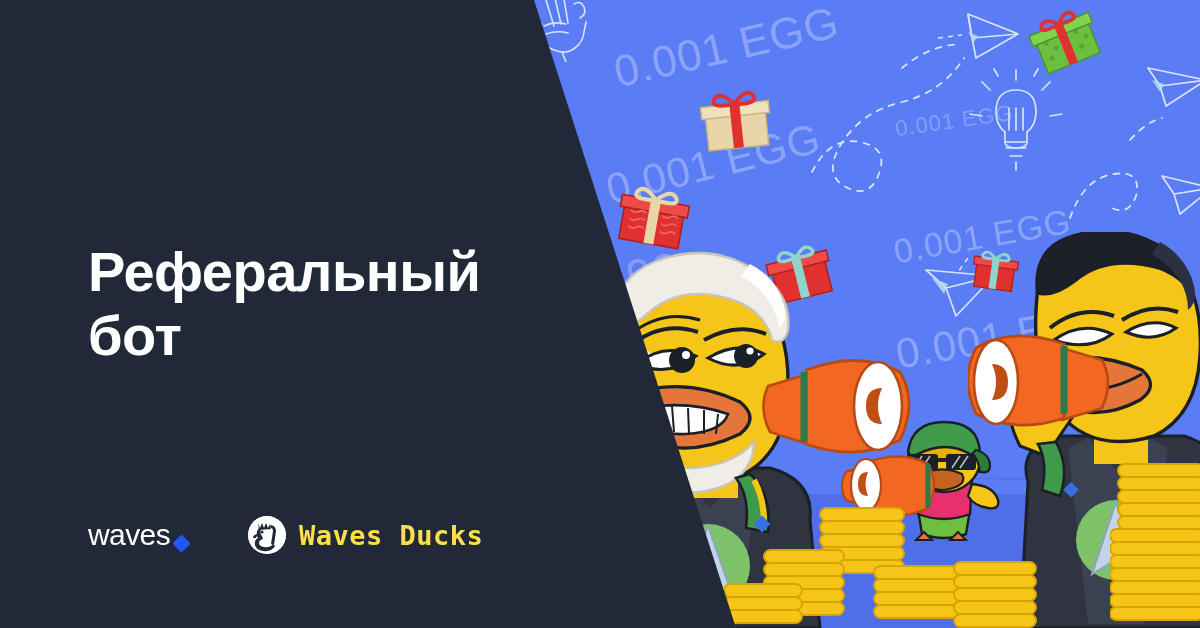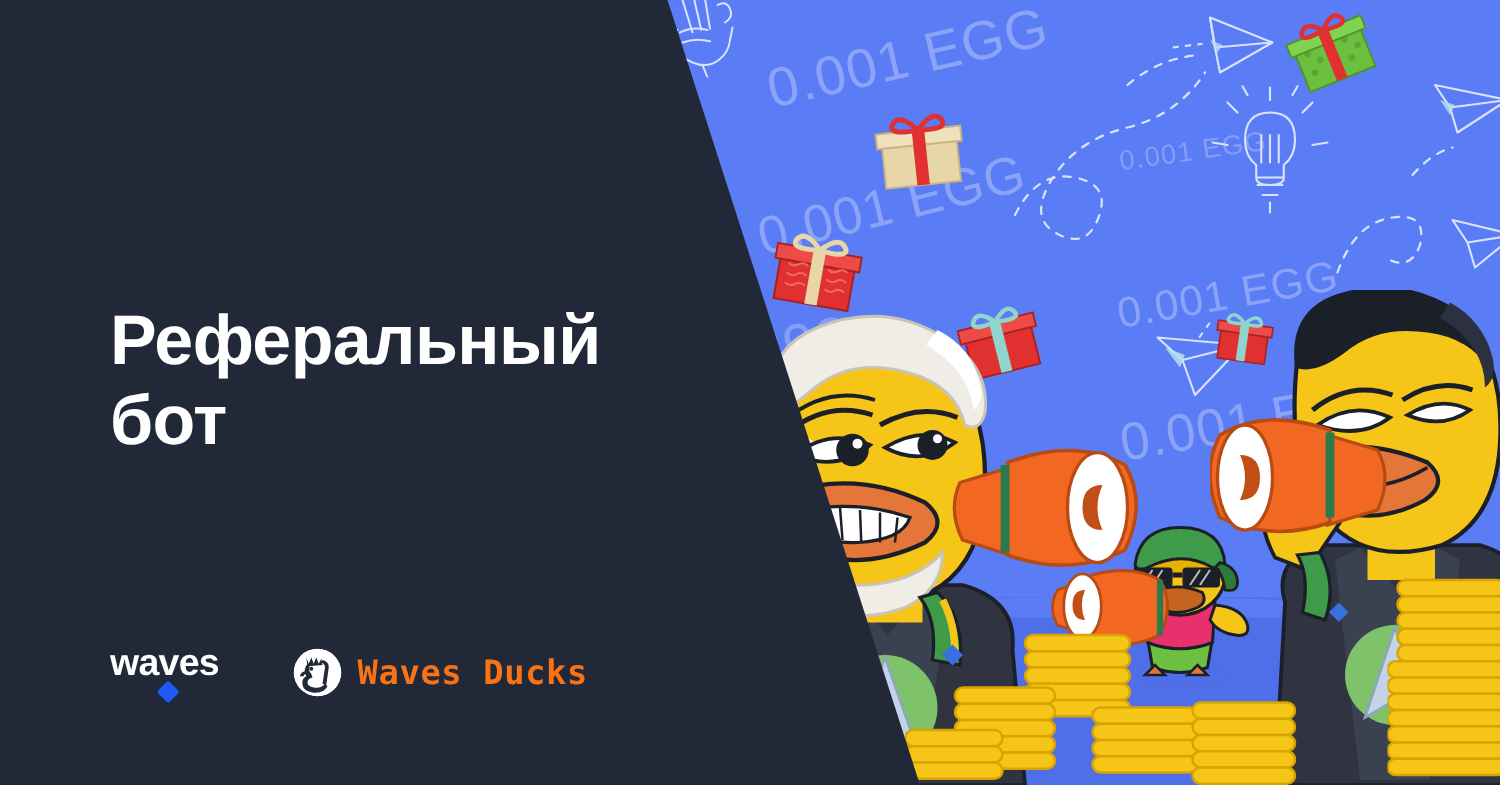--- a/index.html
+++ b/index.html
@@ -41,47 +41,46 @@
     line-height:1.14;
     letter-spacing:-0.5px;
   }
   .logo-row {
     position:absolute;
     left:88px; top:516px;
     z-index:50;
     display:flex; align-items:center;
   }
   .waves-logo {
-    display:flex; align-items:center;
+    display:flex; align-items:flex-end;
     color:#ffffff;
-    font-size:30px; font-weight:700;
+    font-size:30px; font-weight:400;
     letter-spacing:-0.6px;
     line-height:1;
-    flex-direction:column;
   }
   .waves-diamond {
     width:13px; height:13px;
     background:#1f5af6;
     transform:rotate(45deg);
     margin-left:5px; margin-top:1px;
     border-radius:2px;
   }
   .logo-sep { width:60px; }
   .ducks-logo { display:flex; align-items:center; }
   .duck-badge {
     width:38px; height:38px;
     border-radius:50%;
     background:#ffffff;
     position:relative;
     overflow:hidden;
     margin-right:13px;
     flex:none;
   }
   .ducks-word {
-    color:#f97316;
+    color:#fde047;
     font-size:27px;
     font-weight:700;
     letter-spacing:0.5px;
     font-family:"DejaVu Sans Mono", monospace;
   }
 
   
   .egg {
     position:absolute;
     color:rgba(255,255,255,0.30);

